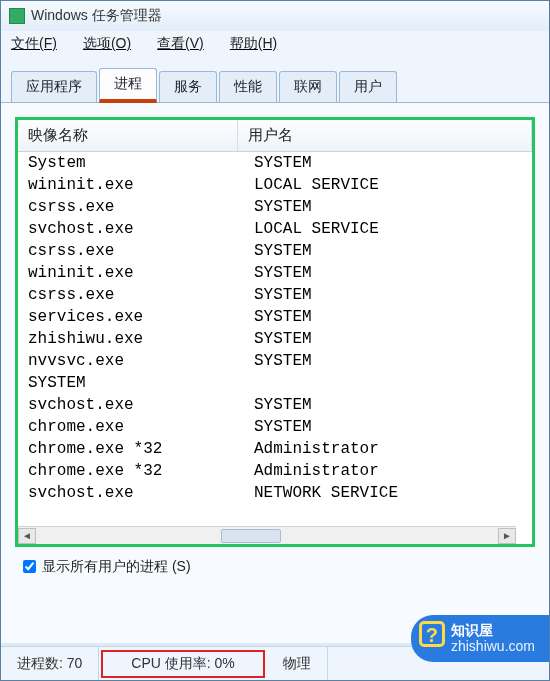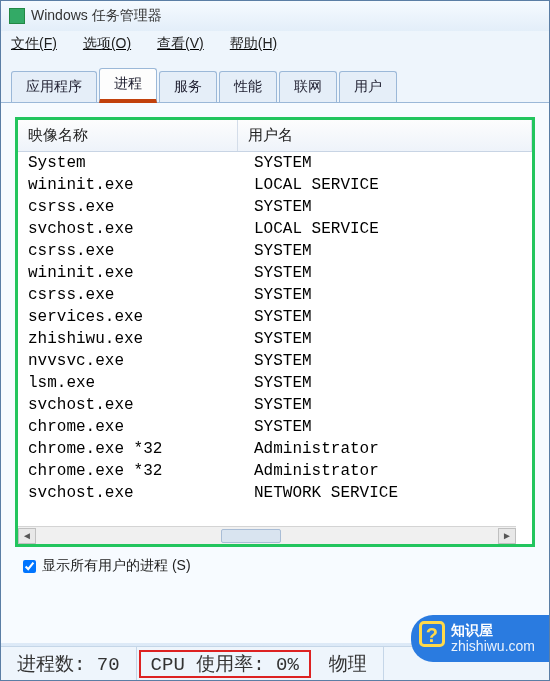--- a/index.html
+++ b/index.html
@@ -125,47 +125,47 @@
   .hscroll .track { flex: 1; position: relative; height: 16px; }
   .hscroll .thumb {
     position: absolute; left: 40%; width: 60px; height: 14px; top: 1px;
     background: #d9e4f0;
     border: 1px solid #a9bdd6;
     border-radius: 2px;
   }
   .checkbox-row {
     padding: 10px 4px 4px 4px;
     display: flex;
+    align-items: center;
     font-size: 14px;
     color: #222;
   }
   .checkbox-row input { margin-right: 6px; }
   .statusbar {
     position: absolute;
     bottom: 0; left: 0; right: 0;
     height: 34px;
     display: flex;
     align-items: center;
     background: #eef5fc;
     border-top: 1px solid #c5d6e8;
-    font-size: 19px;
+    font-size: 14px;
     color: #333;
-    font-family: Liberation Mono, monospace;
   }
   .statusbar .cell {
     padding: 0 16px;
     height: 100%;
     display: flex;
     align-items: center;
     border-right: 1px solid #c5d6e8;
   }
   .statusbar .cell.highlight {
     border: 2px solid #d22;
     margin: 2px;
-    padding: 0 10px;
+    padding: 0 28px;
     height: 28px;
   }
   .watermark {
     position: absolute;
     right: 0;
     bottom: 18px;
     background: #2a7be0;
     color: #fff;
     border-radius: 22px 0 0 22px;
     padding: 8px 14px 8px 40px;
@@ -256,21 +256,20 @@
           </div>
           <div class="lv-row">
             <div class="cell-img">zhishiwu.exe</div>
             <div class="cell-user">SYSTEM</div>
           </div>
           <div class="lv-row">
             <div class="cell-img">nvvsvc.exe</div>
             <div class="cell-user">SYSTEM</div>
           </div>
           <div class="lv-row">
-            <div class="cell-img">lsm.exe</div>
             <div class="cell-user">SYSTEM</div>
           </div>
           <div class="lv-row">
             <div class="cell-img">svchost.exe</div>
             <div class="cell-user">SYSTEM</div>
           </div>
           <div class="lv-row">
             <div class="cell-img">chrome.exe</div>
             <div class="cell-user">SYSTEM</div>
           </div>

